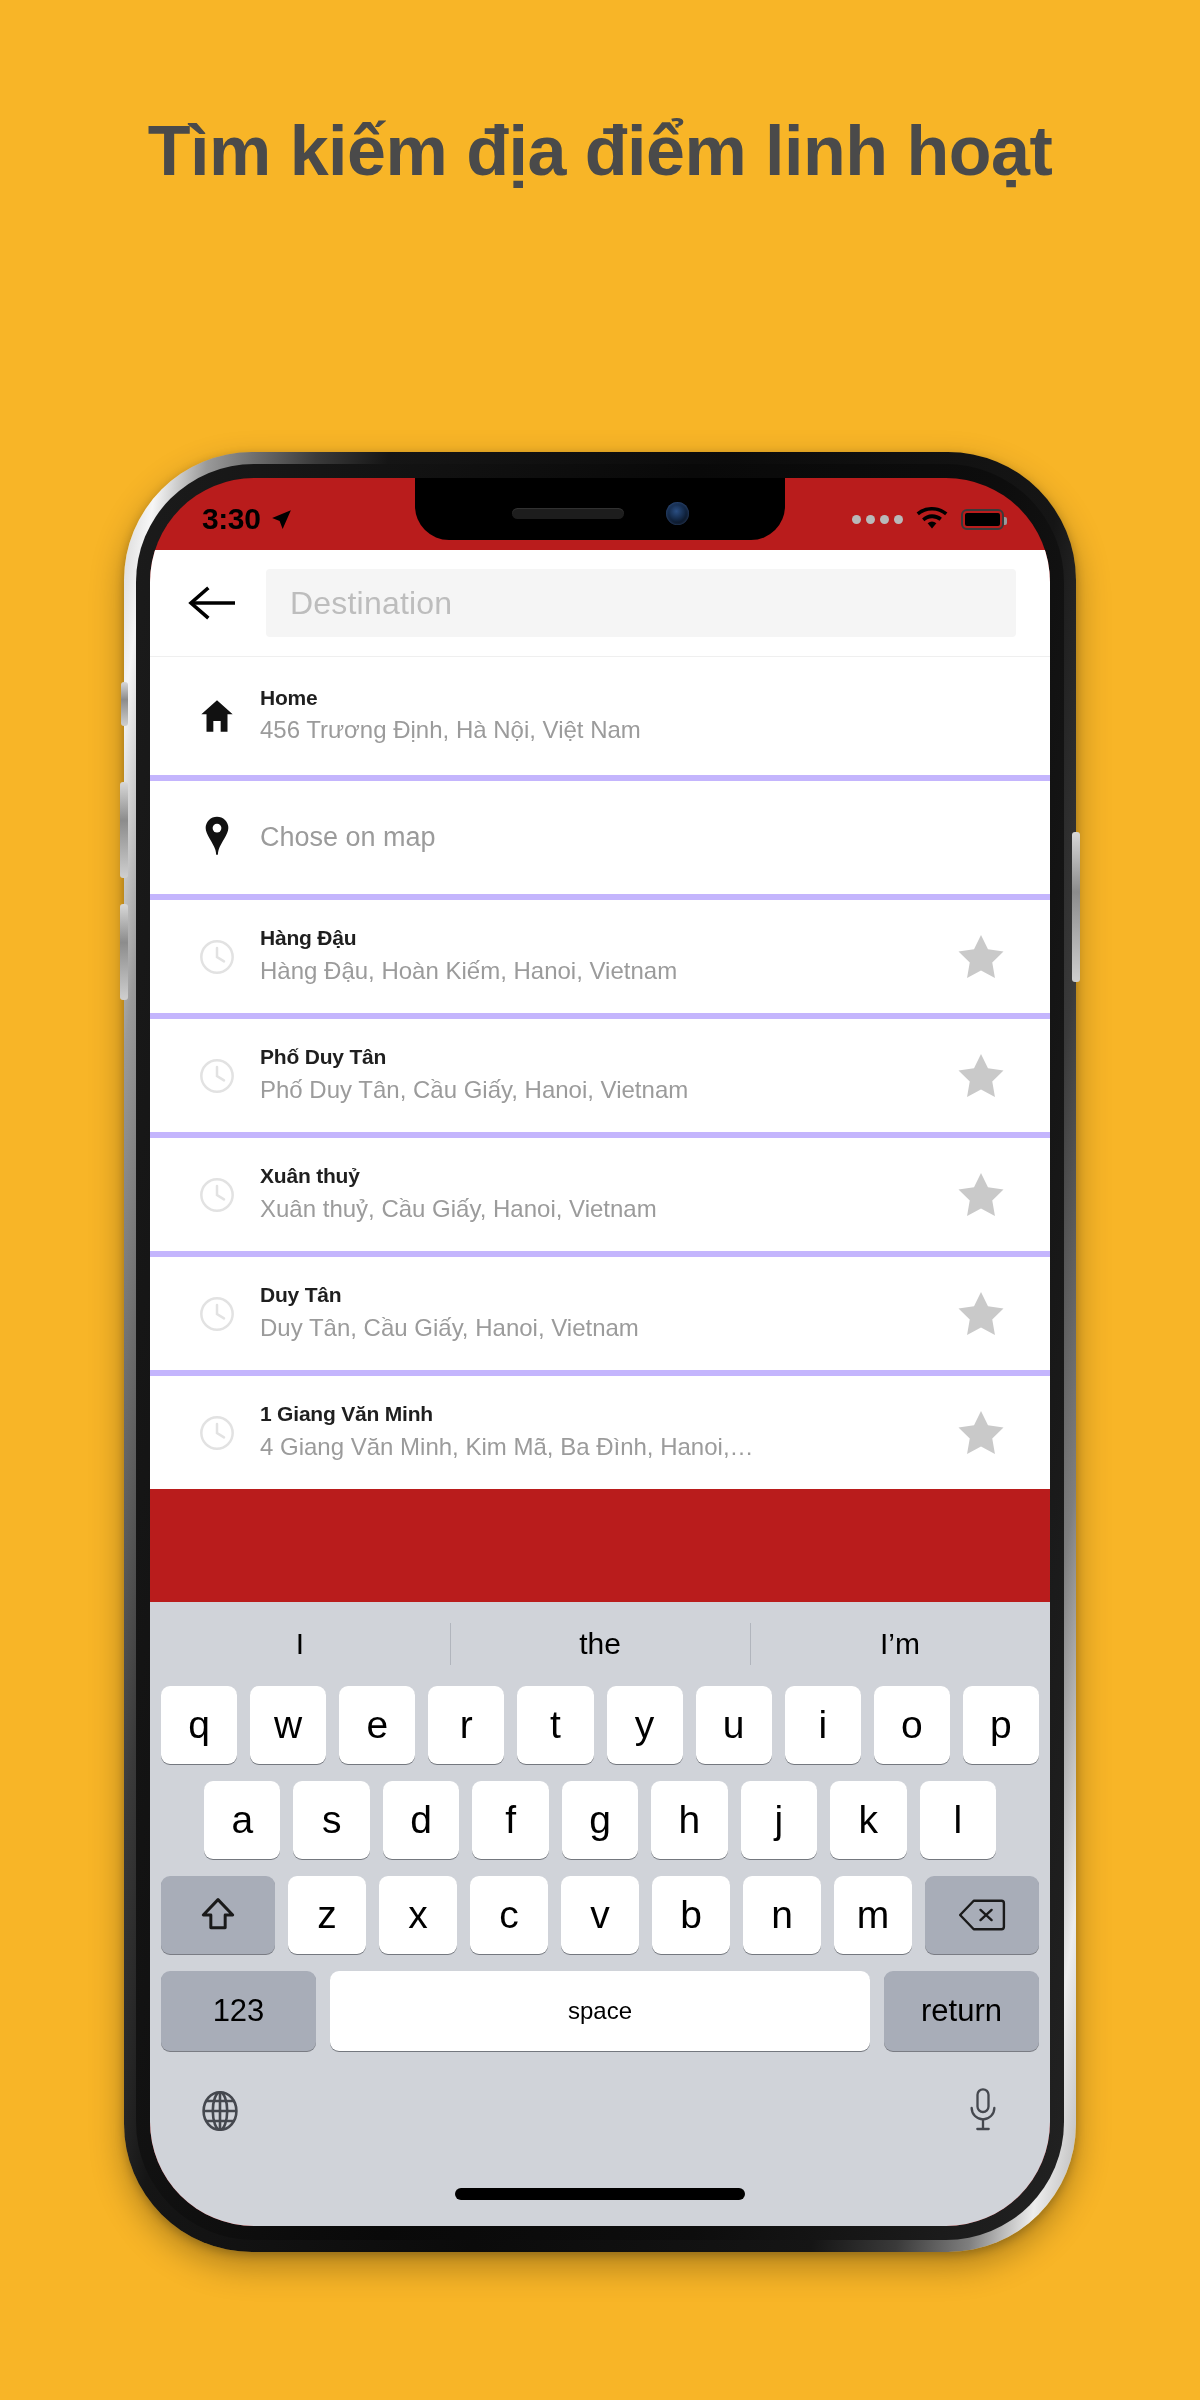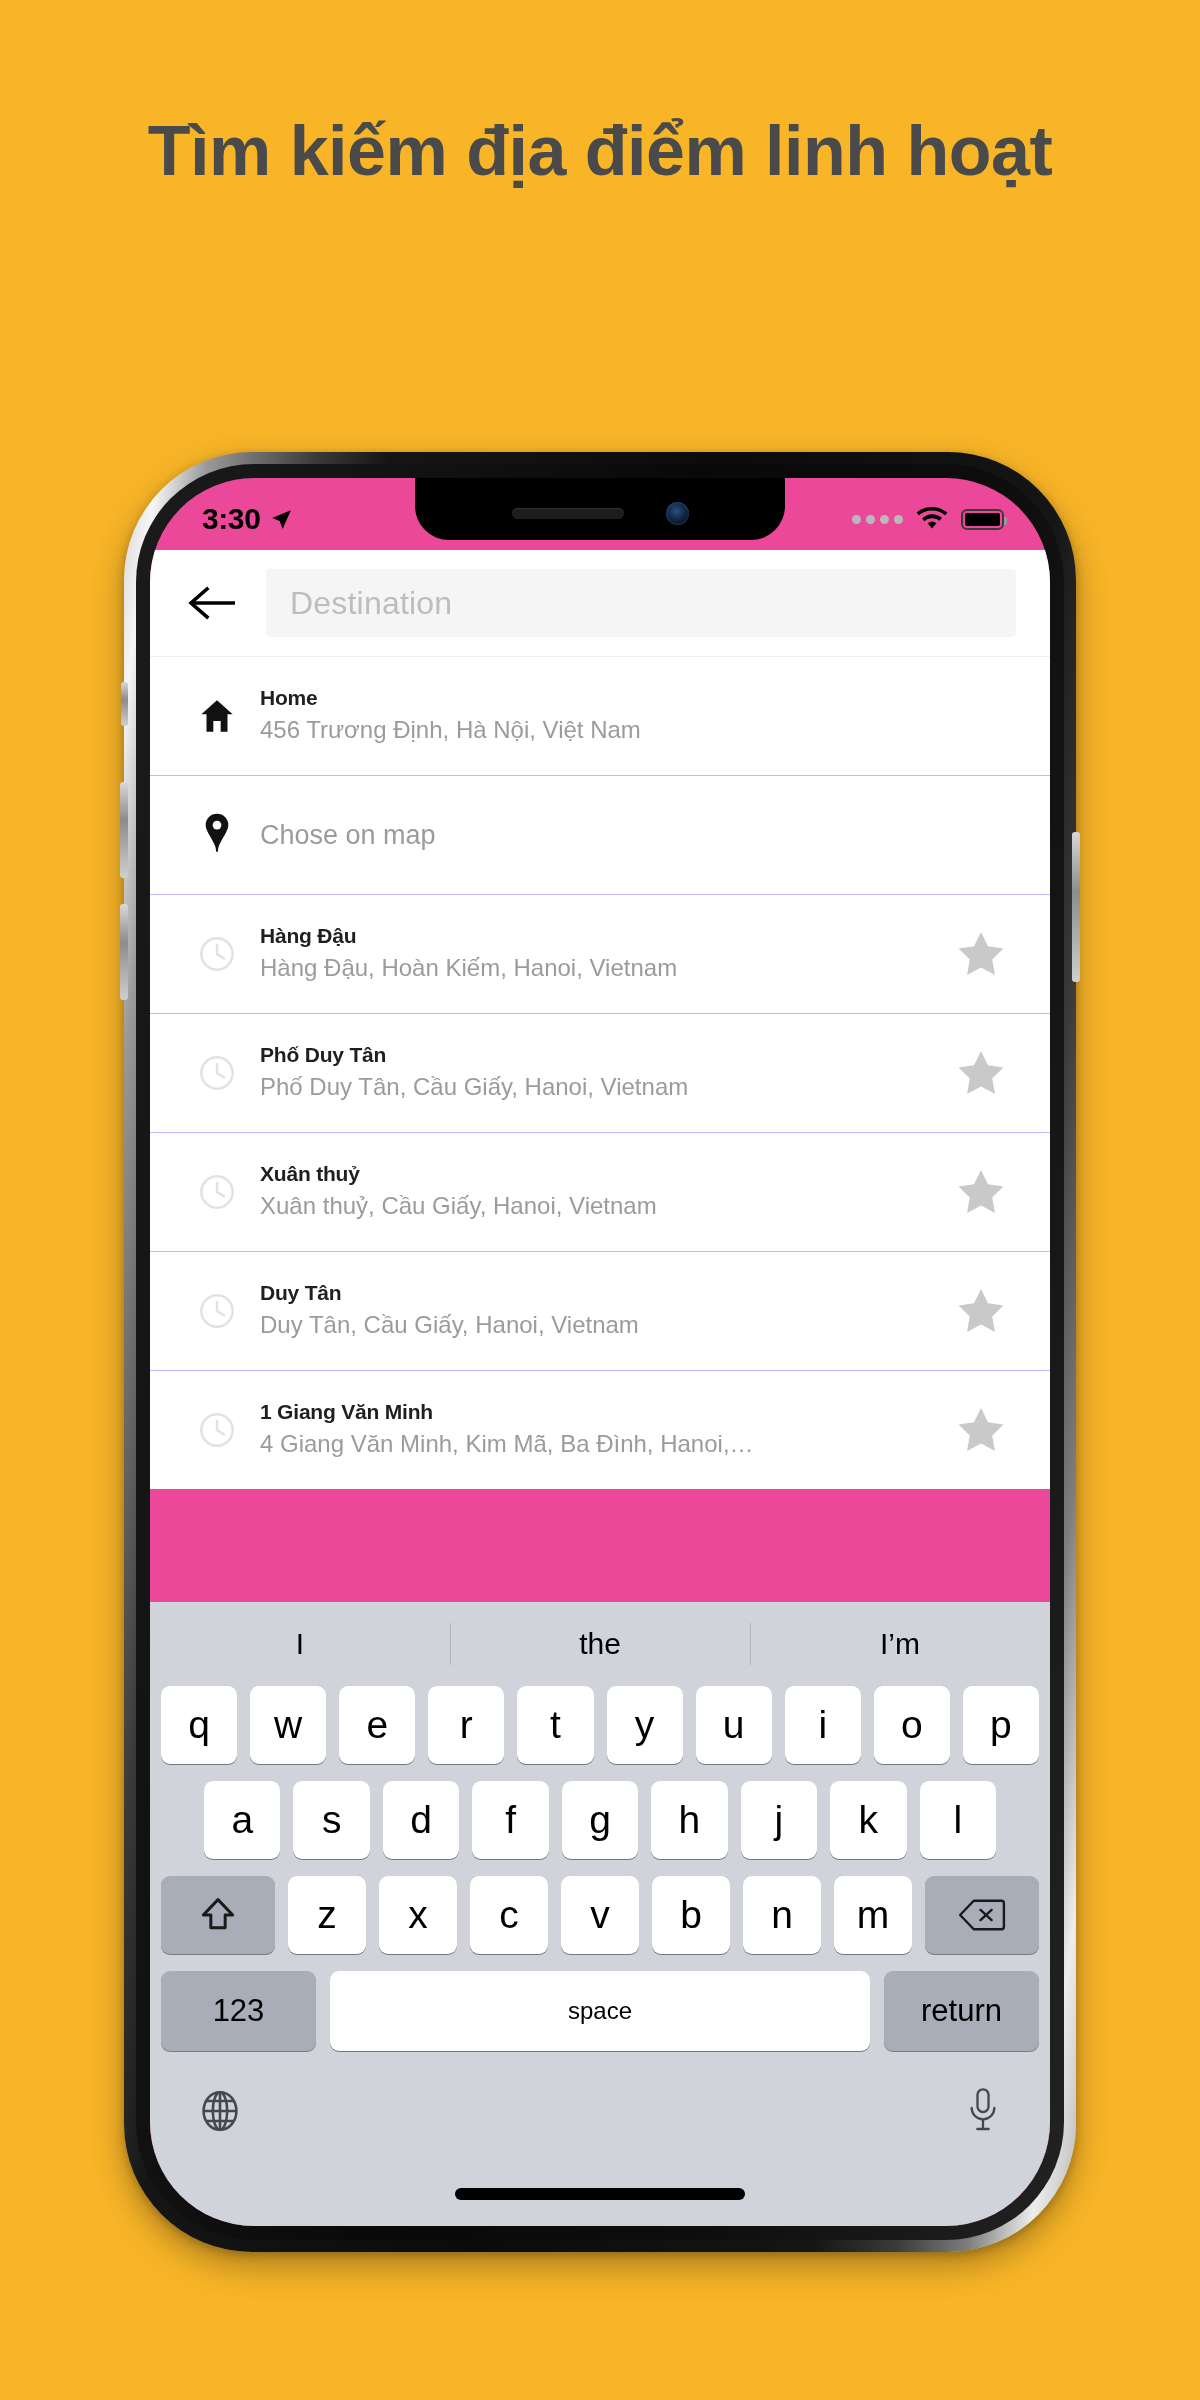--- a/index.html
+++ b/index.html
@@ -56,21 +56,21 @@
     position: absolute;
     left: 12px; top: 12px; right: 12px; bottom: 12px;
     border-radius: 118px;
     background: linear-gradient(100deg, #1b1b1b 0%, #090909 45%, #0d0d0d 70%, #222 100%);
   }
 
   .phone-screen {
     position: absolute;
     left: 26px; top: 26px; right: 26px; bottom: 26px;
     border-radius: 104px;
-    background: #ec4899;
+    background: #b91c1c;
     overflow: hidden;
   }
 
   
   .btn-side {
     position: absolute;
     border-radius: 3px;
     background: linear-gradient(180deg, #d8d8d8, #8c8c8c 40%, #cfcfcf);
   }
   .btn-mute  { left: -3px; top: 230px;  width: 7px;  height: 44px; }
@@ -173,21 +173,21 @@
     position: absolute;
     top: 178px; left: 0; right: 0;
     background: #fff;
     z-index: 8;
   }
   .res-row {
     display: flex;
     align-items: center;
     min-height: 119px;
     padding: 0 34px 0 30px;
-    border-top: 1px solid #c4b5fd;
+    border-top: 6px solid #c4b5fd;
     background: #fff;
     position: relative;
   }
   .res-row:first-child { border-top: 1px solid #efefef; }
   .res-icon {
     width: 74px;
     flex: none;
     display: flex;
     align-items: center;
     justify-content: center;

